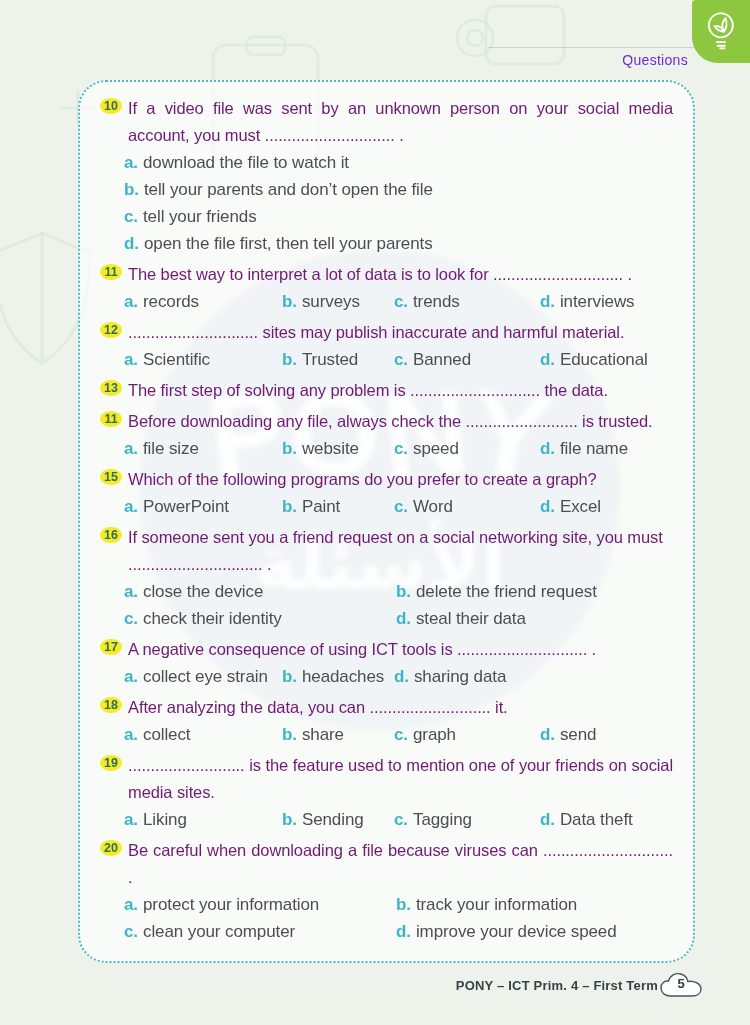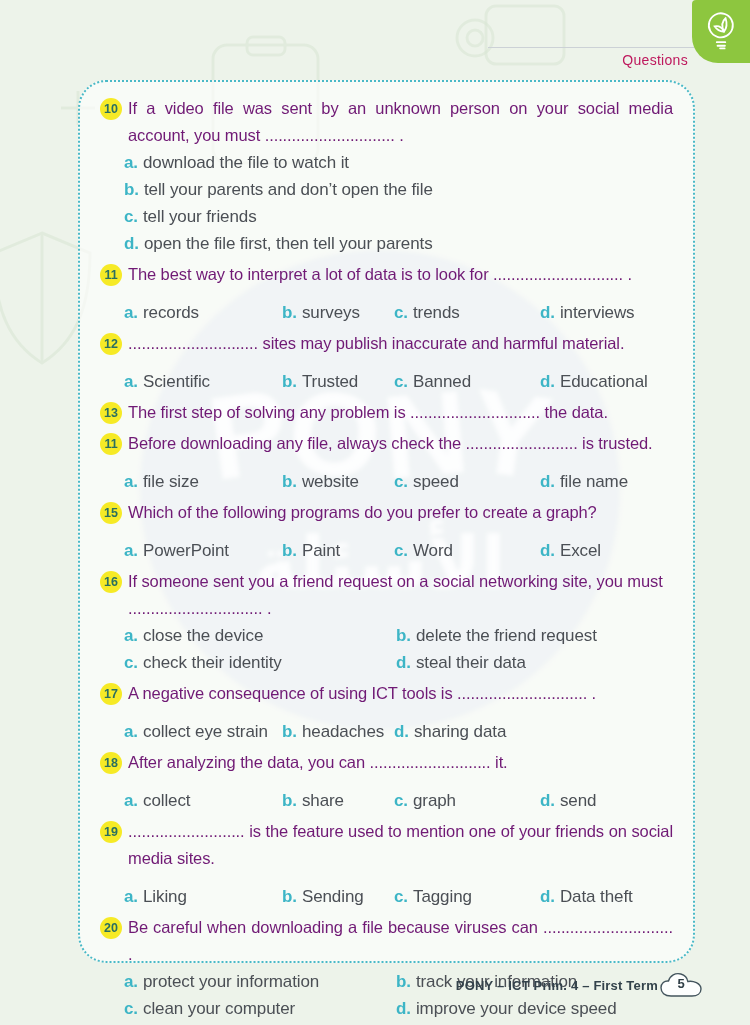--- a/index.html
+++ b/index.html
@@ -27,41 +27,41 @@
   .wm-arabic{font-family:"DejaVu Sans", sans-serif;font-size:72px;font-weight:700;color:rgba(255,255,255,.85);margin-top:28px;}
   
   .corner-tab{
     position:absolute;top:0;right:0;width:58px;height:63px;z-index:4;
     background:#8dc63f;border-radius:4px 0 0 26px;
     display:flex;align-items:center;justify-content:center;
   }
   .corner-tab svg{transform:rotate(-28deg);}
   
   .header-rule{position:absolute;top:47px;left:488px;width:206px;height:1px;background:#ccd1d6;z-index:3;}
-  .header-label{position:absolute;top:52px;right:62px;z-index:3;color:#be185d;font-size:14px;letter-spacing:.3px;}
+  .header-label{position:absolute;top:52px;right:62px;z-index:3;color:#6d28d9;font-size:14px;letter-spacing:.3px;}
   
   .qbox{
     position:absolute;left:78px;top:80px;width:617px;height:883px;z-index:2;
     background:rgba(255,255,255,.62);
     border:2px dotted #49b9c7;border-radius:28px;
     box-sizing:border-box;padding:13px 20px 10px 20px;
   }
   .question{margin-bottom:4px;}
   .q-head{display:flex;gap:6px;align-items:flex-start;}
   .q-badge{
-    flex:0 0 auto;width:22px;height:22px;margin-top:3px;border-radius:50%;
+    flex:0 0 auto;width:22px;height:16px;margin-top:3px;border-radius:50%;
     background:#f6ea26;color:#2a6f60;font-size:12.5px;font-weight:bold;
     display:flex;align-items:center;justify-content:center;
   }
   .q-text{
     flex:1;color:#701a75;font-size:16.5px;line-height:27px;
     text-align:justify;white-space:pre-line;letter-spacing:-0.1px;
   }
   .opts{margin-left:24px;line-height:27px;font-size:17px;color:#4b4f55;letter-spacing:-0.1px;}
-  .opts-row{display:grid;grid-template-columns:158px 112px 146px 1fr;margin-top:11px;}
+  .opts-row{display:grid;grid-template-columns:158px 112px 146px 1fr;}
   .opts-grid2{display:grid;grid-template-columns:272px 1fr;}
   .opts-list .opt{display:block;}
   .opt-letter{color:#3db5c6;font-weight:bold;margin-right:5px;}
   
   .footer{position:absolute;top:970px;right:46px;z-index:3;display:flex;align-items:center;}
   .footer-text{color:#33424b;font-size:13px;font-weight:bold;letter-spacing:.2px;}
   .page-cloud{position:relative;width:46px;height:30px;}
   .page-cloud .num{
     position:absolute;left:0;top:6px;width:46px;text-align:center;
     font-size:13px;font-weight:bold;color:#2f3e46;

